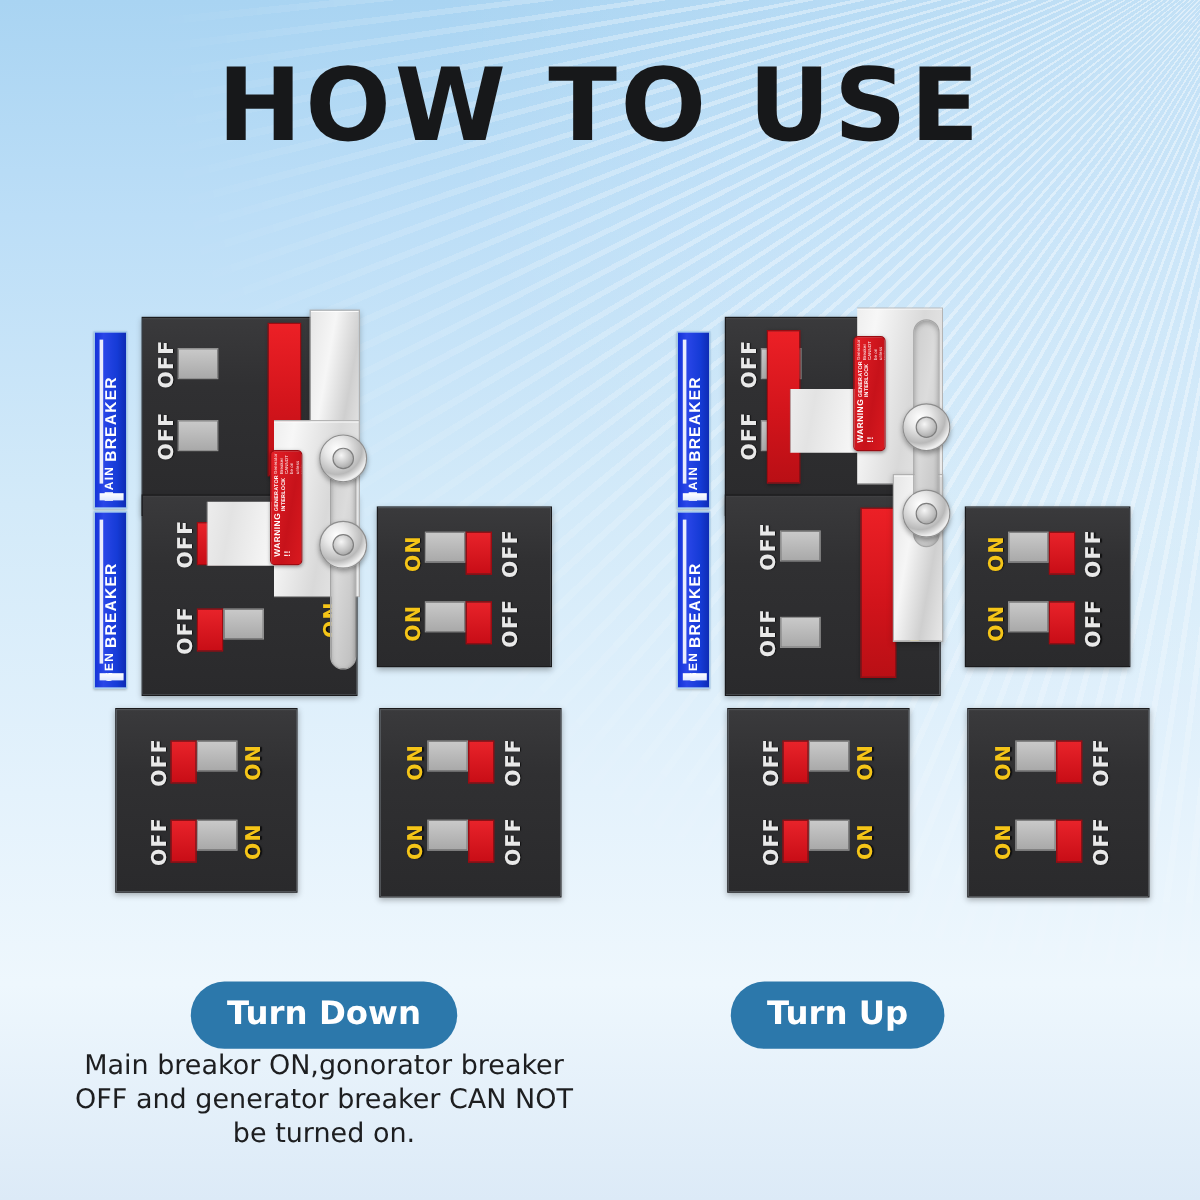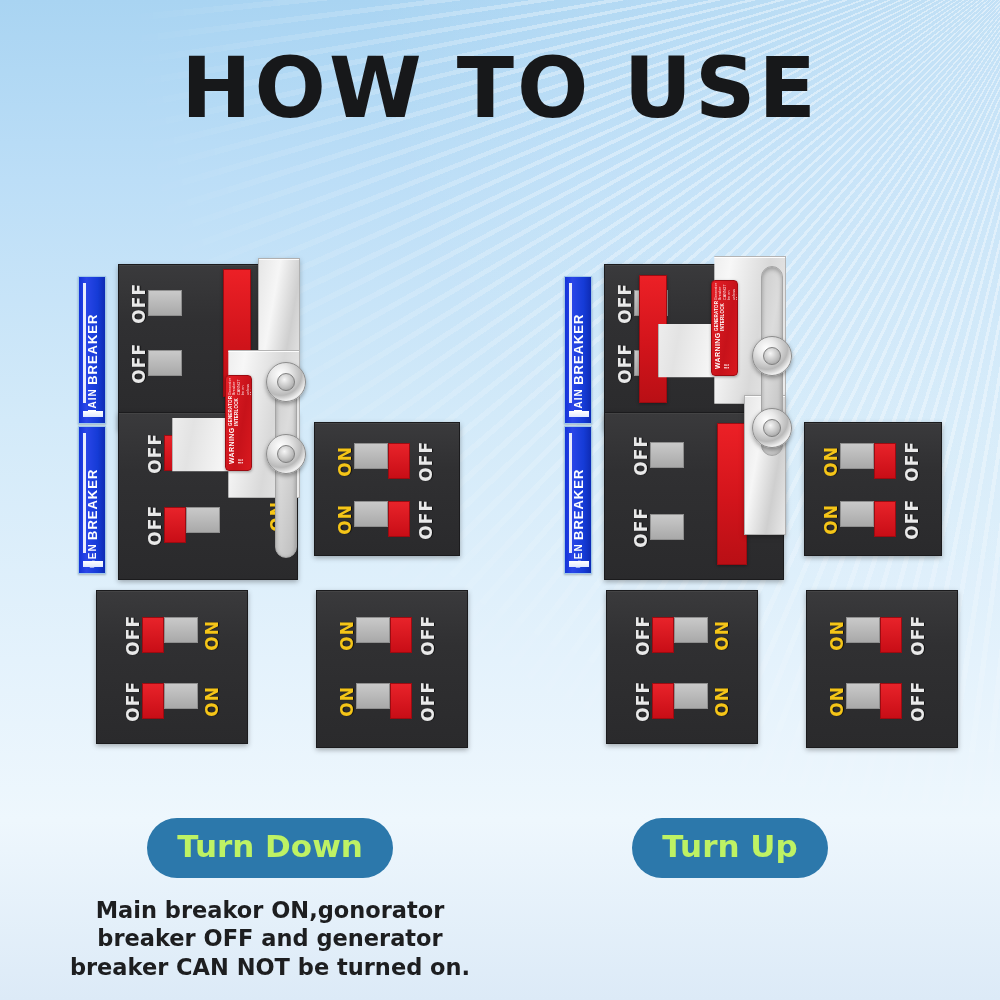--- a/index.html
+++ b/index.html
@@ -152,36 +152,36 @@
     color:#fff; line-height:1.25; padding:6px 2px 0 0;
     display:flex; align-items:flex-start; gap:1px;
   }
   .warn .w1{ font-size:7px; font-weight:bold; letter-spacing:.4px; }
   .warn .w2{ font-size:4.5px; font-weight:bold; letter-spacing:.2px; }
   .warn .w3{ font-size:3.6px; letter-spacing:.1px; opacity:.95; }
 
   
   .cap{ position:absolute; width:420px; text-align:center; }
   .cap.left { left:60px;  top:818px; }
-  .cap.right{ left:520px; top:818px; }
+  .cap.right{ left:488px; top:818px; }
   .pill{
     display:inline-block;
     background:#2c78ab;
-    color:#bef264;
+    color:#ffffff;
     font-family:"DejaVu Sans", sans-serif;
     font-weight:bold;
-    font-size:31px;
+    font-size:27px;
     line-height:1;
     padding:13px 30px 16px;
     border-radius:32px;
   }
   .desc{
-    margin-top:18px;
+    margin-top:0;
     font-family:"DejaVu Sans", sans-serif;
-    font-weight:bold;
+    font-weight:normal;
     font-size:22.5px;
     line-height:1.26;
     color:#1d1e20;
     text-align:center;
   }
 </style>
 </head>
 <body>
 
 <div class="tex"></div>

